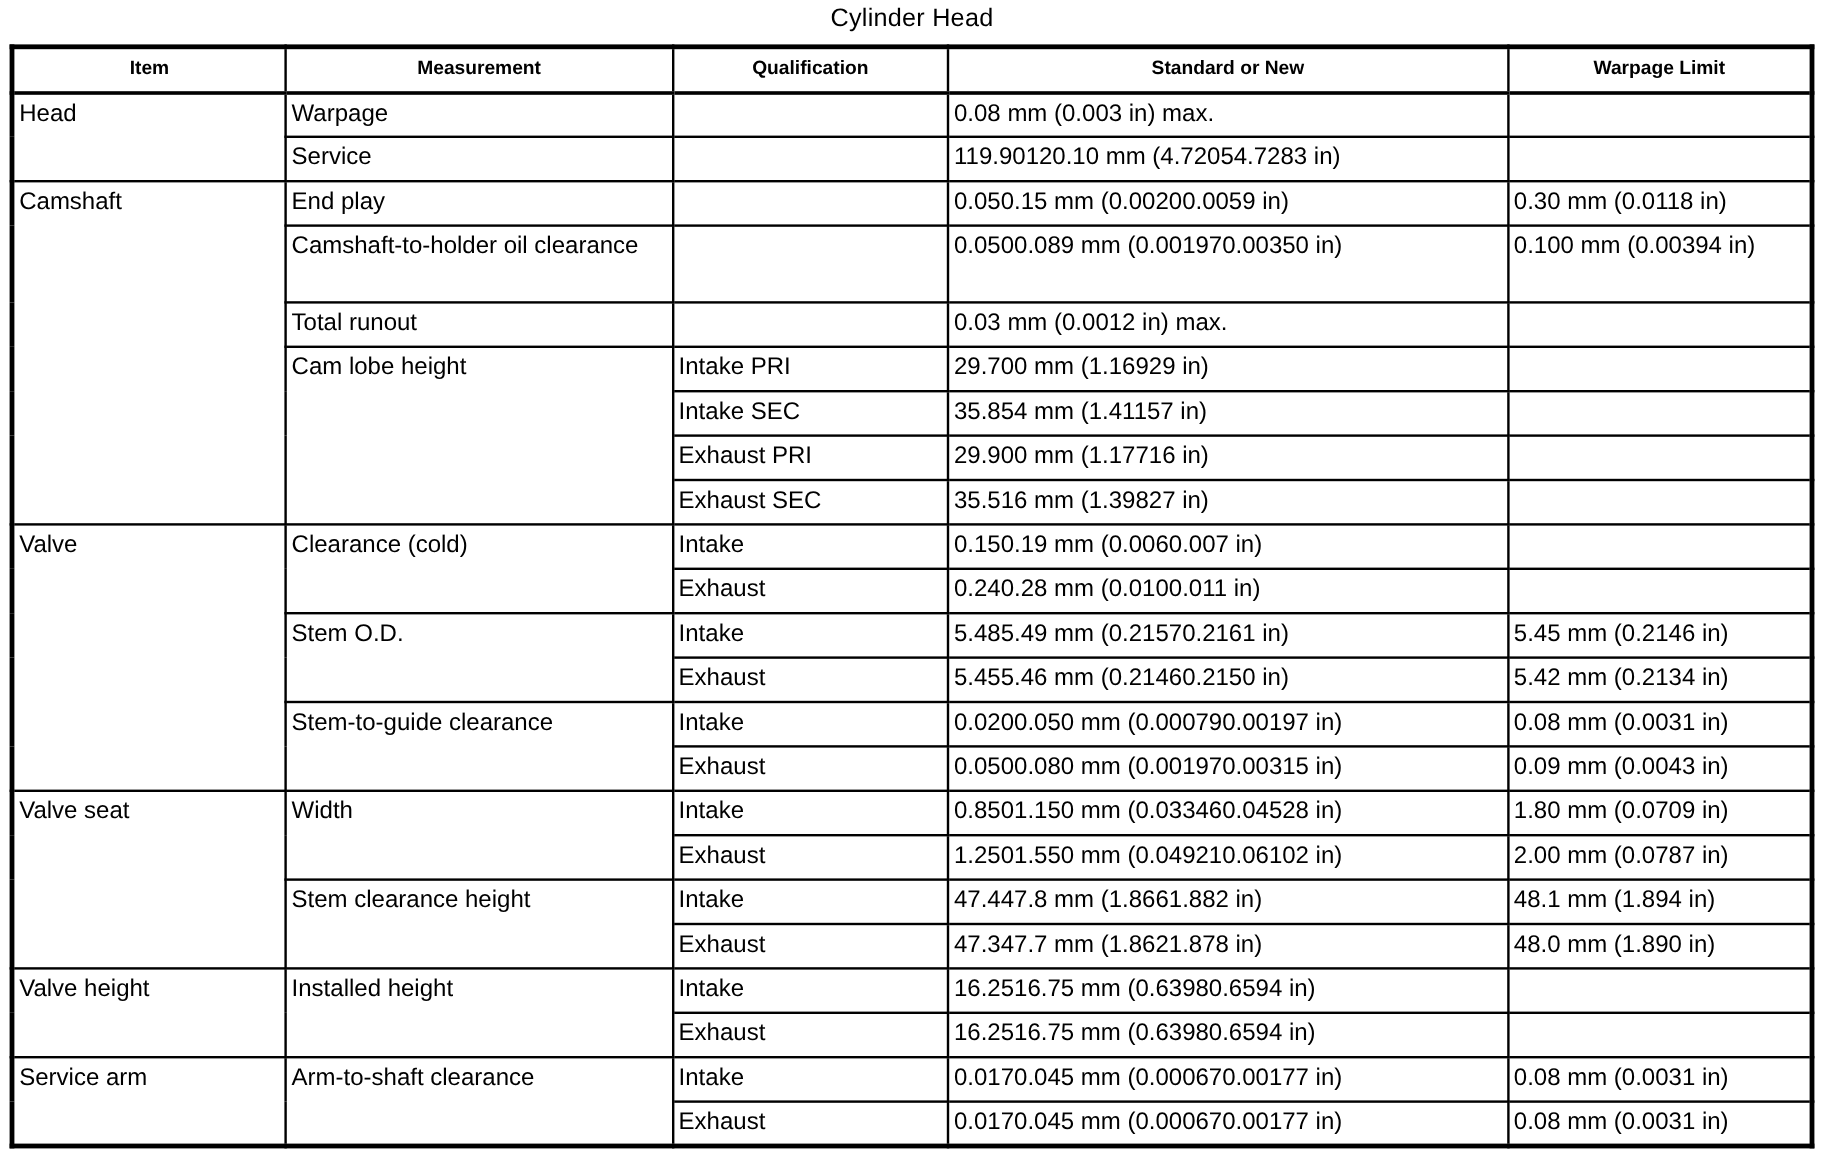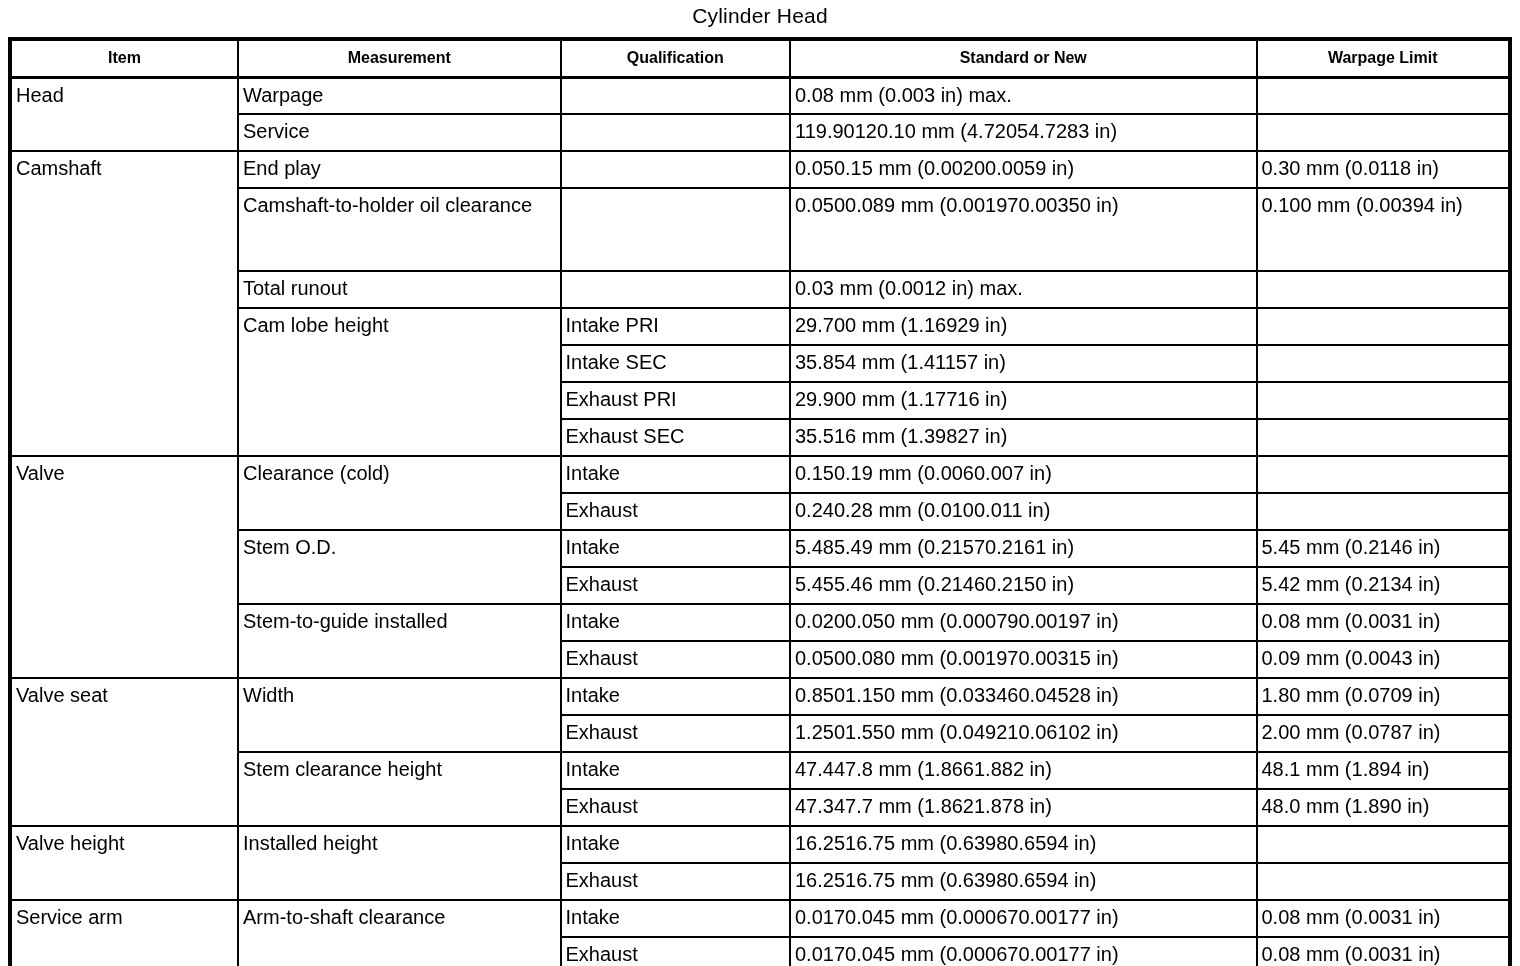--- a/index.html
+++ b/index.html
@@ -53,21 +53,21 @@
     text-align: left;
     vertical-align: top;
     line-height: 1.2;
     height: 37px;
     padding: 4px 3px 6px 4px;
     overflow: hidden;
     white-space: normal;
     word-wrap: break-word;
   }
   
-  tbody tr:nth-child(4) td { height: 83px; }
+  tbody tr:nth-child(4) td { height: 64px; }
 </style>
 </head>
 <body>
 
 <div class="page">
   <div class="title">Cylinder Head</div>
 
   <table class="spec-table">
     <colgroup>
       <col class="c-item">
@@ -156,21 +156,21 @@
           <td>Intake</td>
           <td>5.485.49 mm (0.21570.2161 in)</td>
           <td>5.45 mm (0.2146 in)</td>
         </tr>
         <tr>
           <td>Exhaust</td>
           <td>5.455.46 mm (0.21460.2150 in)</td>
           <td>5.42 mm (0.2134 in)</td>
         </tr>
         <tr>
-          <td rowspan="2">Stem-to-guide installed</td>
+          <td rowspan="2">Stem-to-guide clearance</td>
           <td>Intake</td>
           <td>0.0200.050 mm (0.000790.00197 in)</td>
           <td>0.08 mm (0.0031 in)</td>
         </tr>
         <tr>
           <td>Exhaust</td>
           <td>0.0500.080 mm (0.001970.00315 in)</td>
           <td>0.09 mm (0.0043 in)</td>
         </tr>
         <tr>

